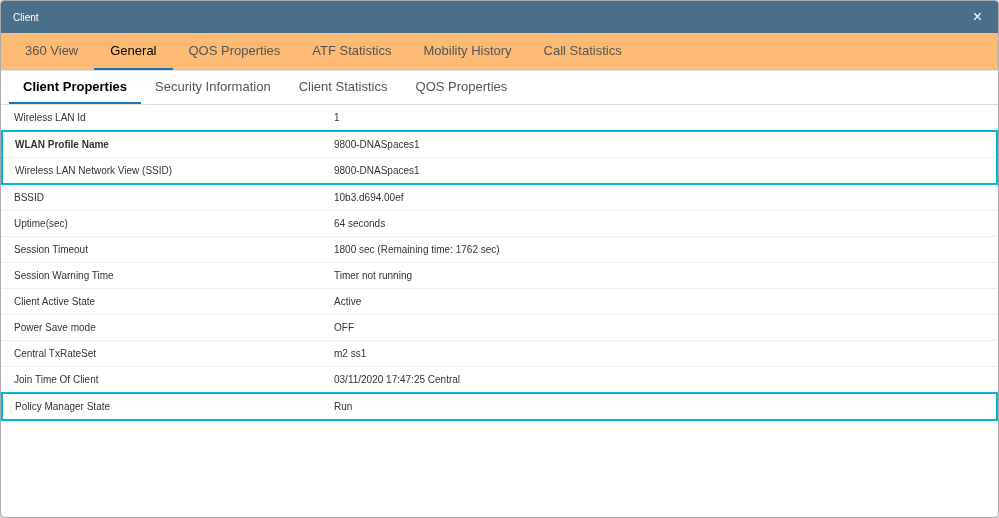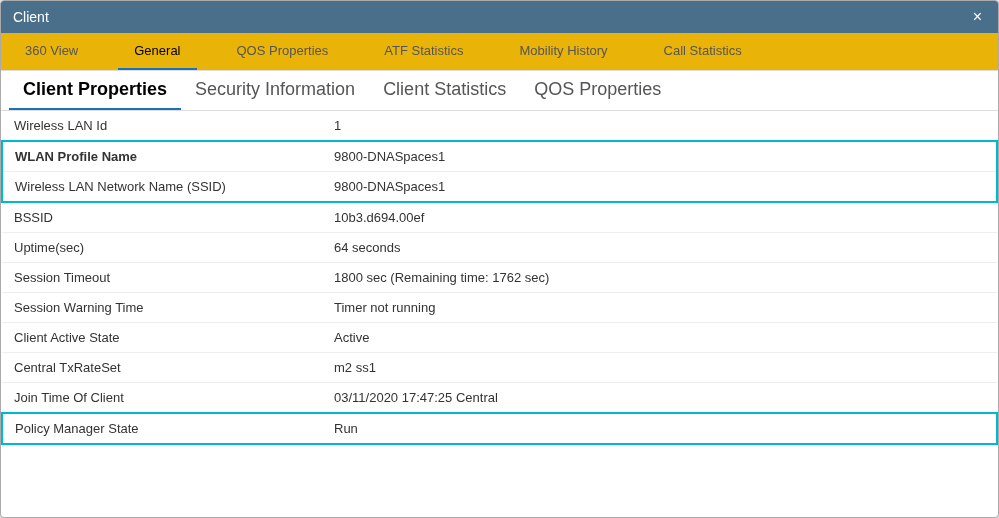--- a/index.html
+++ b/index.html
@@ -26,39 +26,38 @@
     .modal-header {
       background: #4a6f8a;
       color: #fff;
       padding: 8px 12px;
       display: flex;
       justify-content: space-between;
       align-items: center;
       flex-shrink: 0;
     }
     .modal-title {
-      font-size: 14px;
+      font-size: 10px;
       font-weight: 500;
     }
     .modal-close {
       background: none;
       border: none;
       color: #fff;
       font-size: 16px;
       cursor: pointer;
       line-height: 1;
       padding: 0 4px;
     }
     .top-tabs {
       display: flex;
       border-bottom: 1px solid #ddd;
       padding: 0 8px;
-      background: #eab308;
+      background: #fdba74;
       flex-shrink: 0;
-      gap: 24px;
     }
     .top-tab {
       padding: 10px 16px;
       cursor: pointer;
       font-size: 13px;
       color: #555;
       border-bottom: 2px solid transparent;
       white-space: nowrap;
     }
     .top-tab.active {
@@ -69,21 +68,21 @@
     .sub-tabs {
       display: flex;
       border-bottom: 1px solid #ddd;
       padding: 0 8px;
       background: #fff;
       flex-shrink: 0;
     }
     .sub-tab {
       padding: 8px 14px;
       cursor: pointer;
-      font-size: 18px;
+      font-size: 13px;
       color: #555;
       border-bottom: 2px solid transparent;
       white-space: nowrap;
     }
     .sub-tab.active {
       color: #000;
       font-weight: 600;
       border-bottom: 2px solid #1a73b8;
     }
     .content-area {
@@ -108,21 +107,21 @@
     }
     .prop-table {
       width: 100%;
       border-collapse: collapse;
     }
     .prop-table tr {
       border-bottom: 1px solid #eee;
     }
     .prop-table td {
       padding: 7px 12px;
-      font-size: 13px;
+      font-size: 10px;
       color: #333;
       vertical-align: middle;
     }
     .prop-table td:first-child {
       width: 320px;
       color: #333;
     }
     .prop-table td:last-child {
       color: #333;
     }
@@ -195,21 +194,21 @@
         <tbody id="prop-tbody">
         <tr>
               <td>Wireless LAN Id</td>
               <td>1</td>
             </tr>
             <tr class="group-highlight-top">
               <td>WLAN Profile Name</td>
               <td>9800-DNASpaces1</td>
             </tr>
             <tr class="group-highlight-bottom">
-              <td>Wireless LAN Network Name (SSID)</td>
+              <td>Wireless LAN Network View (SSID)</td>
               <td>9800-DNASpaces1</td>
             </tr>
             <tr>
               <td>BSSID</td>
               <td>10b3.d694.00ef</td>
             </tr>
             <tr>
               <td>Uptime(sec)</td>
               <td>64 seconds</td>
             </tr>
@@ -217,20 +216,24 @@
               <td>Session Timeout</td>
               <td>1800 sec (Remaining time: 1762 sec)</td>
             </tr>
             <tr>
               <td>Session Warning Time</td>
               <td>Timer not running</td>
             </tr>
             <tr>
               <td>Client Active State</td>
               <td>Active</td>
+            </tr>
+            <tr>
+              <td>Power Save mode</td>
+              <td>OFF</td>
             </tr>
             <tr>
               <td>Central TxRateSet</td>
               <td>m2 ss1</td>
             </tr>
             <tr>
               <td>Join Time Of Client</td>
               <td>03/11/2020 17:47:25 Central</td>
             </tr>
             <tr class="row-highlight">

